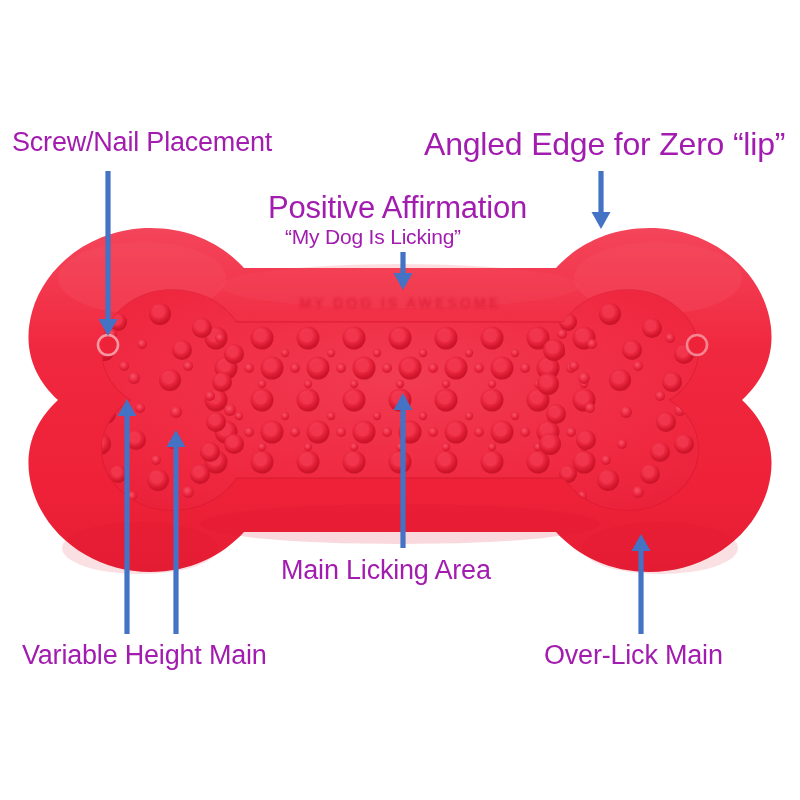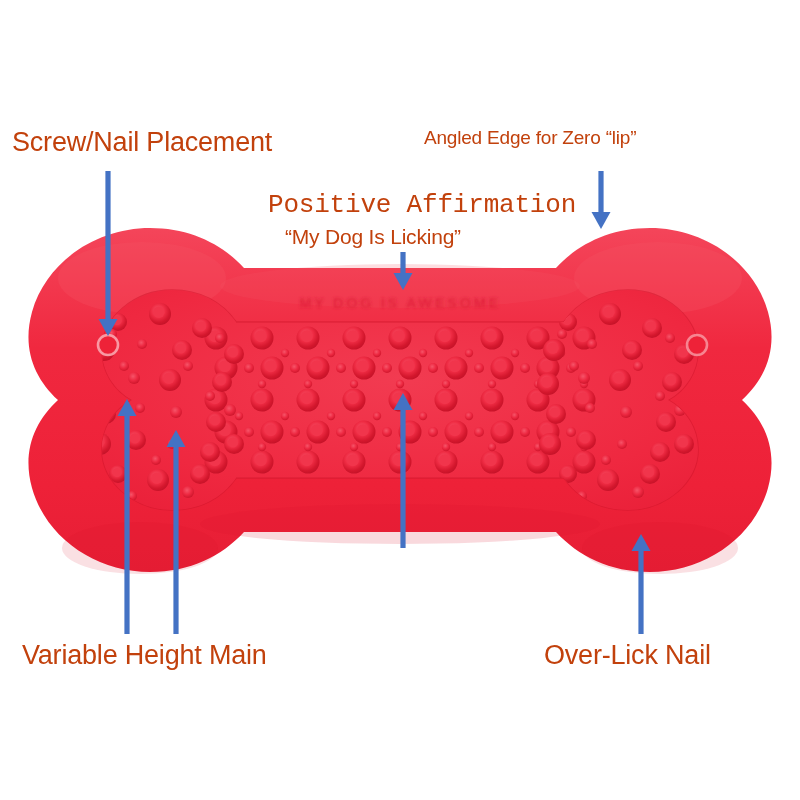--- a/index.html
+++ b/index.html
@@ -32,28 +32,28 @@
   }
   #product-figure svg {
     display: block;
     width: 800px;
     height: 800px;
   }
   
   .label {
     position: absolute;
     white-space: nowrap;
-    color: #c2410c;
+    color: #a21caf;
     line-height: 1.05;
     letter-spacing: -0.2px;
     text-align: right;
   }
   .label.l-screw      { left: 12px;  top: 128px; font-size: 27px; }
-  .label.l-angled     { left: 424px; top: 128px; font-size: 19px; }
-  .label.l-affirm     { left: 268px; top: 192px; font-size: 26px; font-family: Liberation Mono, monospace; }
+  .label.l-angled     { left: 424px; top: 128px; font-size: 32px; }
+  .label.l-affirm     { left: 268px; top: 192px; font-size: 31px; }
   .label.l-affirm-sub { left: 285px; top: 226px; font-size: 21px; }
   .label.l-main       { left: 281px; top: 556px; font-size: 27px; }
   .label.l-nubs       { left: 22px;  top: 641px; font-size: 27px; }
   .label.l-overlick   { left: 544px; top: 641px; font-size: 27px; }
 
   
   #arrow-layer {
     position: absolute;
     left: 0; top: 0;
     width: 800px; height: 800px;
@@ -448,18 +448,19 @@
   </svg>
 
   <div class="label l-screw">Screw/Nail Placement</div>
 
   <div class="label l-angled">Angled Edge for Zero “lip”</div>
 
   <div class="label l-affirm">Positive Affirmation</div>
 
   <div class="label l-affirm-sub">“My Dog Is Licking”</div>
 
+  <div class="label l-main">Main Licking Area</div>
 
   <div class="label l-nubs">Variable Height Main</div>
 
-  <div class="label l-overlick">Over-Lick Nail</div>
+  <div class="label l-overlick">Over-Lick Main</div>
 
 </div>
 
 </body></html>

